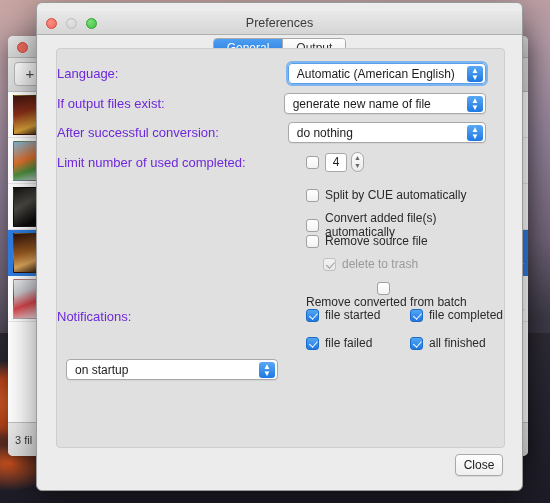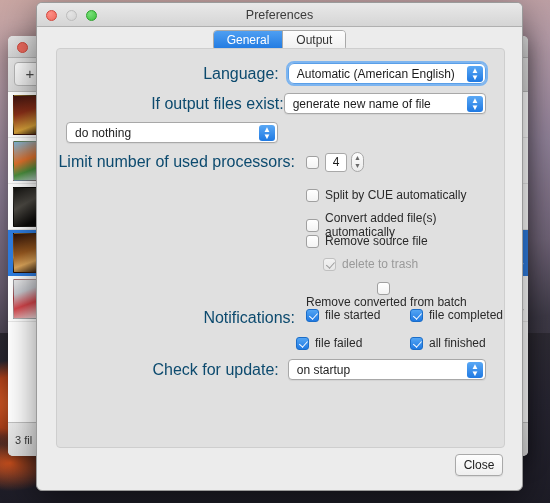--- a/index.html
+++ b/index.html
@@ -158,20 +158,21 @@
     height: 24px;
     background: linear-gradient(180deg, #e9e9e9 0%, #d5d5d5 100%);
     border-bottom: 1px solid #b0b0b0;
     position: relative;
   }
   #window-title {
     text-align: center;
     line-height: 24px;
     font-size: 12.5px;
     color: #3b3b3b;
+    margin-top: 8px;
   }
   .tl {
     position: absolute; top: 7px;
     width: 11px; height: 11px;
     border-radius: 50%;
   }
   #tl-close   { left: 9px;  background: radial-gradient(circle at 35% 30%, #ff8d84, #ec6a5e); border: 1px solid #d2473c; }
   #tl-min     { left: 29px; background: radial-gradient(circle at 35% 30%, #e4e4e4, #d2d2d2); border: 1px solid #bdbdbd; }
   #tl-zoom    { left: 49px; background: radial-gradient(circle at 35% 30%, #7ae07a, #3ec03e); border: 1px solid #2da32d; }
 
@@ -215,23 +216,23 @@
     border: 1px solid #cecece;
     border-radius: 4px;
   }
 
   .row {
     display: flex;
     align-items: center;
     position: absolute;
   }
   .lbl {
-    text-align: right;
-    font-size: 16px;
-    color: #0c4a6e;
+    text-align: left;
+    font-size: 13px;
+    color: #6d28d9;
     white-space: nowrap;
   }
 
   
   .popup {
     position: relative;
     height: 21px;
     background: #fff;
     border: 1px solid #a8a8a8;
     border-radius: 4px;
@@ -239,21 +240,20 @@
     align-items: center;
     padding-left: 8px;
     font-size: 12px;
     color: #1c1c1c;
     box-shadow: 0 1px 1px rgba(0,0,0,0.06);
   }
   .popup.focused {
     outline: 2px solid #7db5f0;
     outline-offset: 0px;
     border-color: #5a9fe8;
-    border-radius: 6px;
   }
   .popup .arrows {
     position: absolute;
     right: 2px; top: 2px;
     width: 16px; height: 16px;
     background: linear-gradient(180deg,#5aa8f5,#1f79e2);
     border-radius: 3px;
     color: #fff;
     font-size: 8px;
     line-height: 7px;
@@ -422,31 +422,32 @@
       <div class="popup" style="width:212px;">
         <span>generate new name of file</span>
         <span class="arrows">
             <i>▲</i>
             <i>▼</i>
           </span>
       </div>
     </div>
 
     <div class="row" style="left:0; top:73px; width:429px;">
+      <div class="lbl" style="width:238px;">After successful conversion:</div>
       <div class="popup" style="margin-left:9px; width:212px;">
         <span>do nothing</span>
         <span class="arrows">
             <i>▲</i>
             <i>▼</i>
           </span>
       </div>
     </div>
 
     <div class="row" style="left:0; top:103px; width:429px;">
-      <div class="lbl" style="width:238px;">Limit number of used processors:</div>
+      <div class="lbl" style="width:238px;">Limit number of used completed:</div>
       <div style="display:flex; align-items:center; margin-left:11px;">
         <span class="cbox"></span>
         <span id="proc-field">4</span>
         <span id="proc-stepper">
             <i>▲</i>
             <i>▼</i>
           </span>
       </div>
     </div>
 
@@ -480,32 +481,31 @@
     <div class="cb-row" style="left:249px; top:259px;">
       <span class="cbox on"></span>
       <span>file started</span>
     </div>
 
     <div class="cb-row" style="left:353px; top:259px;">
       <span class="cbox on"></span>
       <span>file completed</span>
     </div>
 
-    <div class="cb-row" style="left:239px; top:287px;">
+    <div class="cb-row" style="left:249px; top:287px;">
       <span class="cbox on"></span>
       <span>file failed</span>
     </div>
 
     <div class="cb-row" style="left:353px; top:287px;">
       <span class="cbox on"></span>
       <span>all finished</span>
     </div>
 
     <div class="row" style="left:0; top:310px; width:429px;">
-      <div class="lbl" style="width:238px;">Check for update:</div>
       <div class="popup" style="margin-left:9px; width:212px;">
         <span>on startup</span>
         <span class="arrows">
             <i>▲</i>
             <i>▼</i>
           </span>
       </div>
     </div>
 
   </div>

